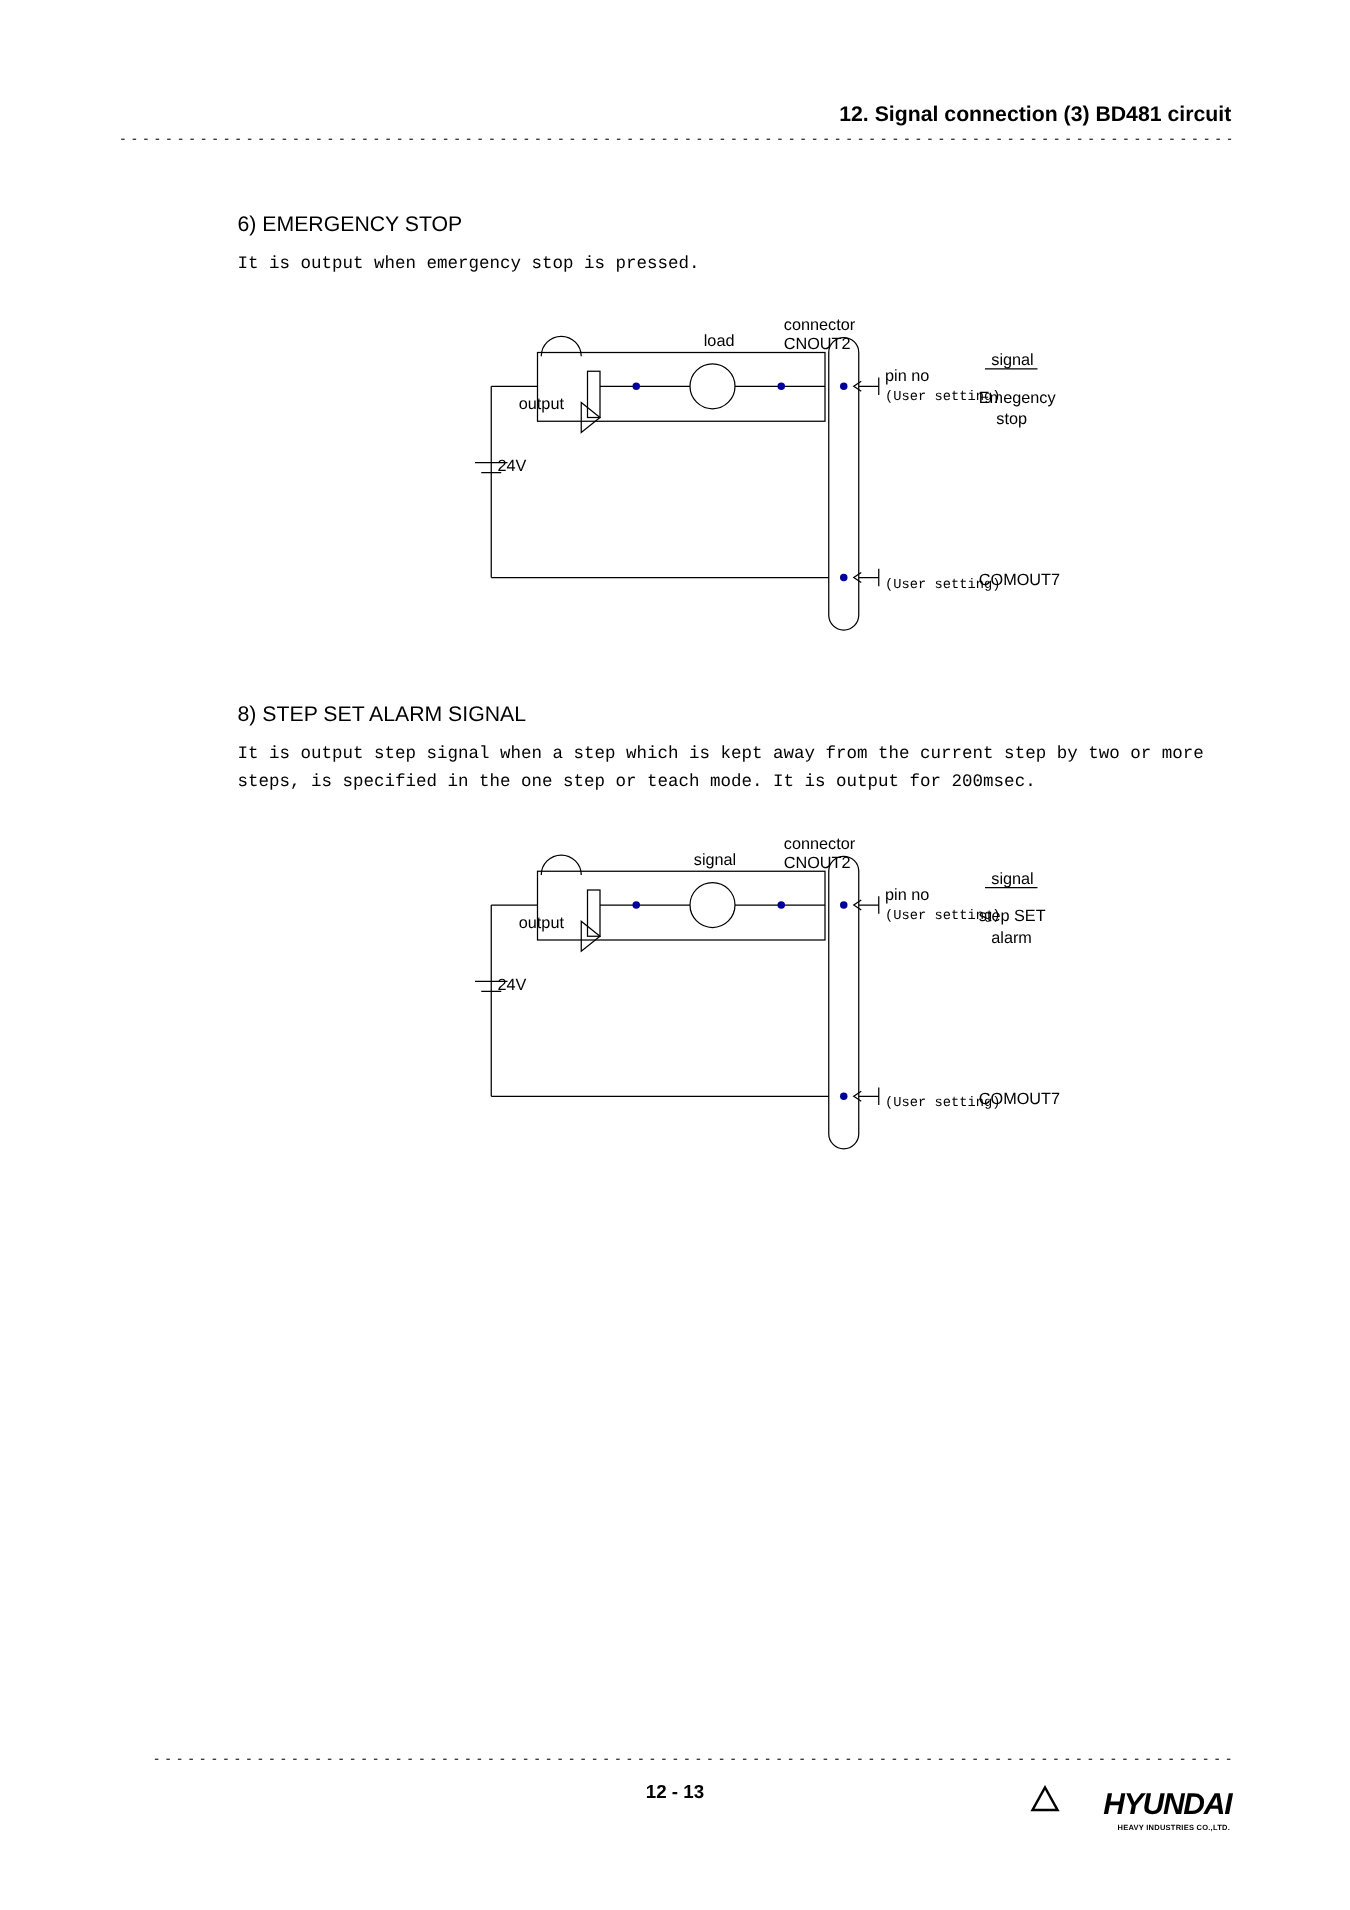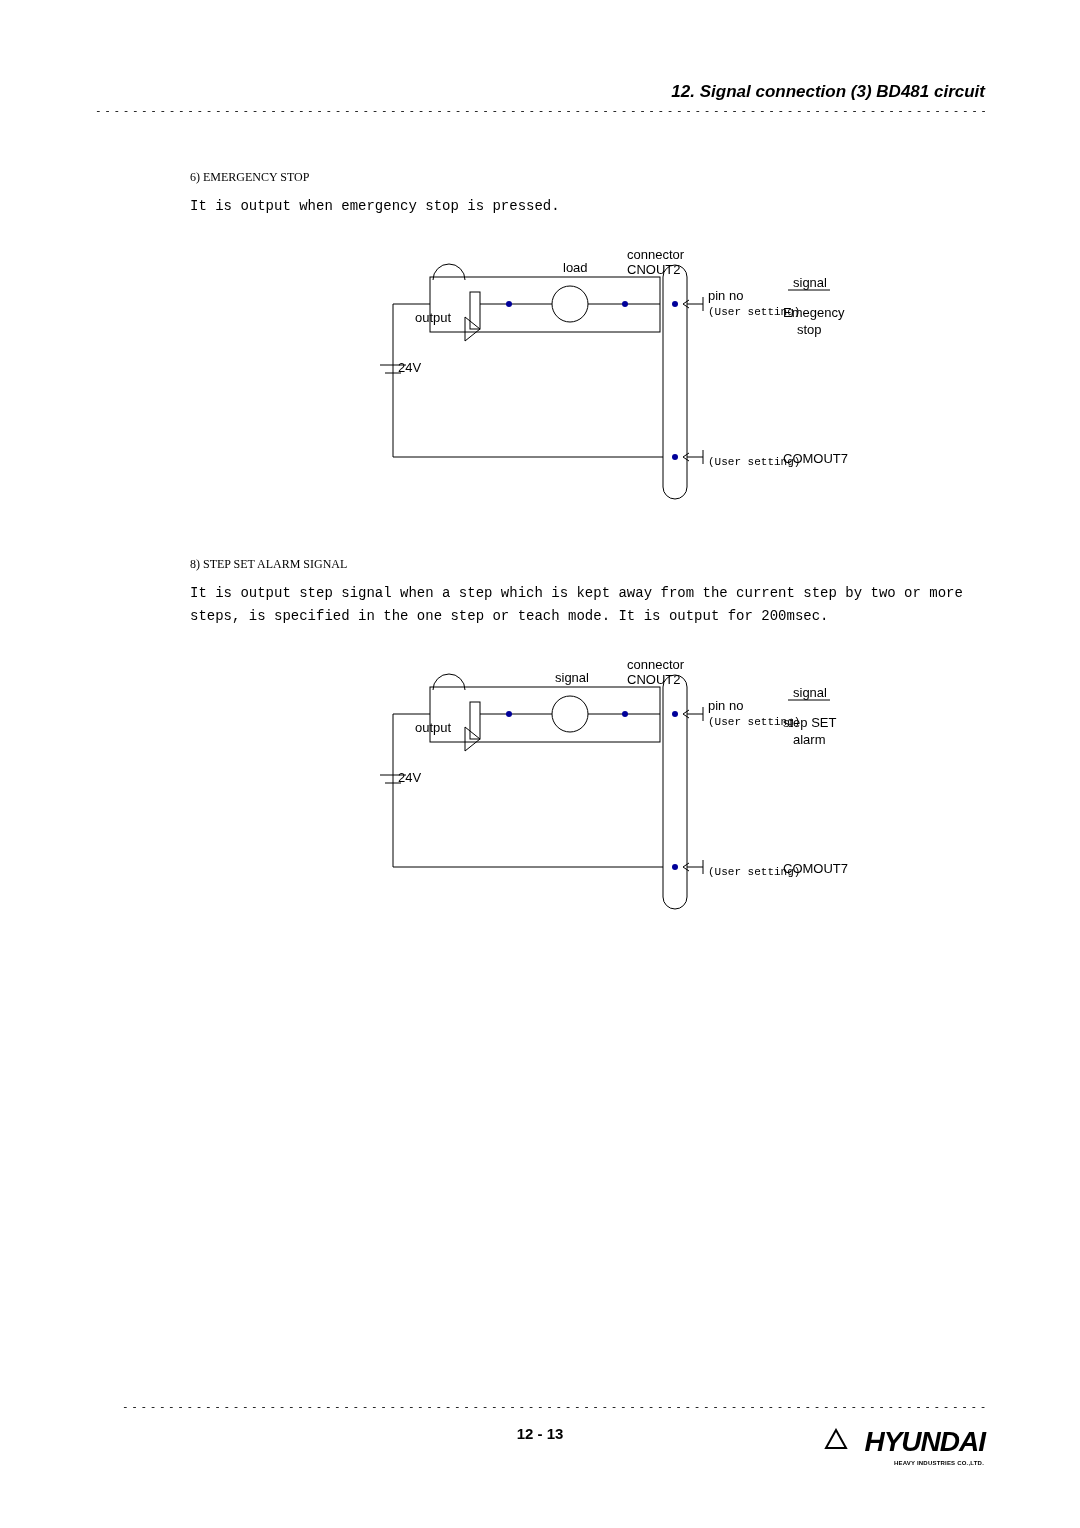--- a/index.html
+++ b/index.html
@@ -8,21 +8,20 @@
     height: 1528px;
     background: #fff;
     position: relative;
     font-family: "Times New Roman", serif;
     color: #000;
   }
   .header {
     position: absolute;
     top: 82px;
     right: 95px;
-    font-style: italic;
     font-weight: bold;
     font-size: 17px;
     font-family: Arial, sans-serif;
     margin-left: 12px;
   }
   .header-rule {
     position: absolute;
     top: 104px;
     left: 95px;
     right: 95px;
@@ -32,22 +31,22 @@
     white-space: nowrap;
     overflow: hidden;
   }
   .content {
     position: absolute;
     top: 170px;
     left: 190px;
     right: 100px;
   }
   .section-title {
-    font-family: Liberation Serif, serif;
-    font-size: 12px;
+    font-family: Liberation Sans, sans-serif;
+    font-size: 17px;
     margin-bottom: 10px;
   }
   .section-text {
     font-family: "Courier New", monospace;
     font-size: 14px;
     line-height: 1.6;
     margin-bottom: 20px;
   }
   .diagram {
     display: block;
@@ -78,21 +77,21 @@
     font-family: Arial, sans-serif;
     font-weight: bold;
     font-size: 15px;
   }
   .logo {
     position: absolute;
     bottom: 70px;
     right: 95px;
     font-family: Arial, sans-serif;
     font-weight: 900;
-    font-size: 28px;
+    font-size: 24px;
     font-style: italic;
     letter-spacing: -1px;
   }
   .logo-sub {
     position: absolute;
     bottom: 62px;
     right: 96px;
     font-family: Arial, sans-serif;
     font-weight: bold;
     font-size: 6px;

